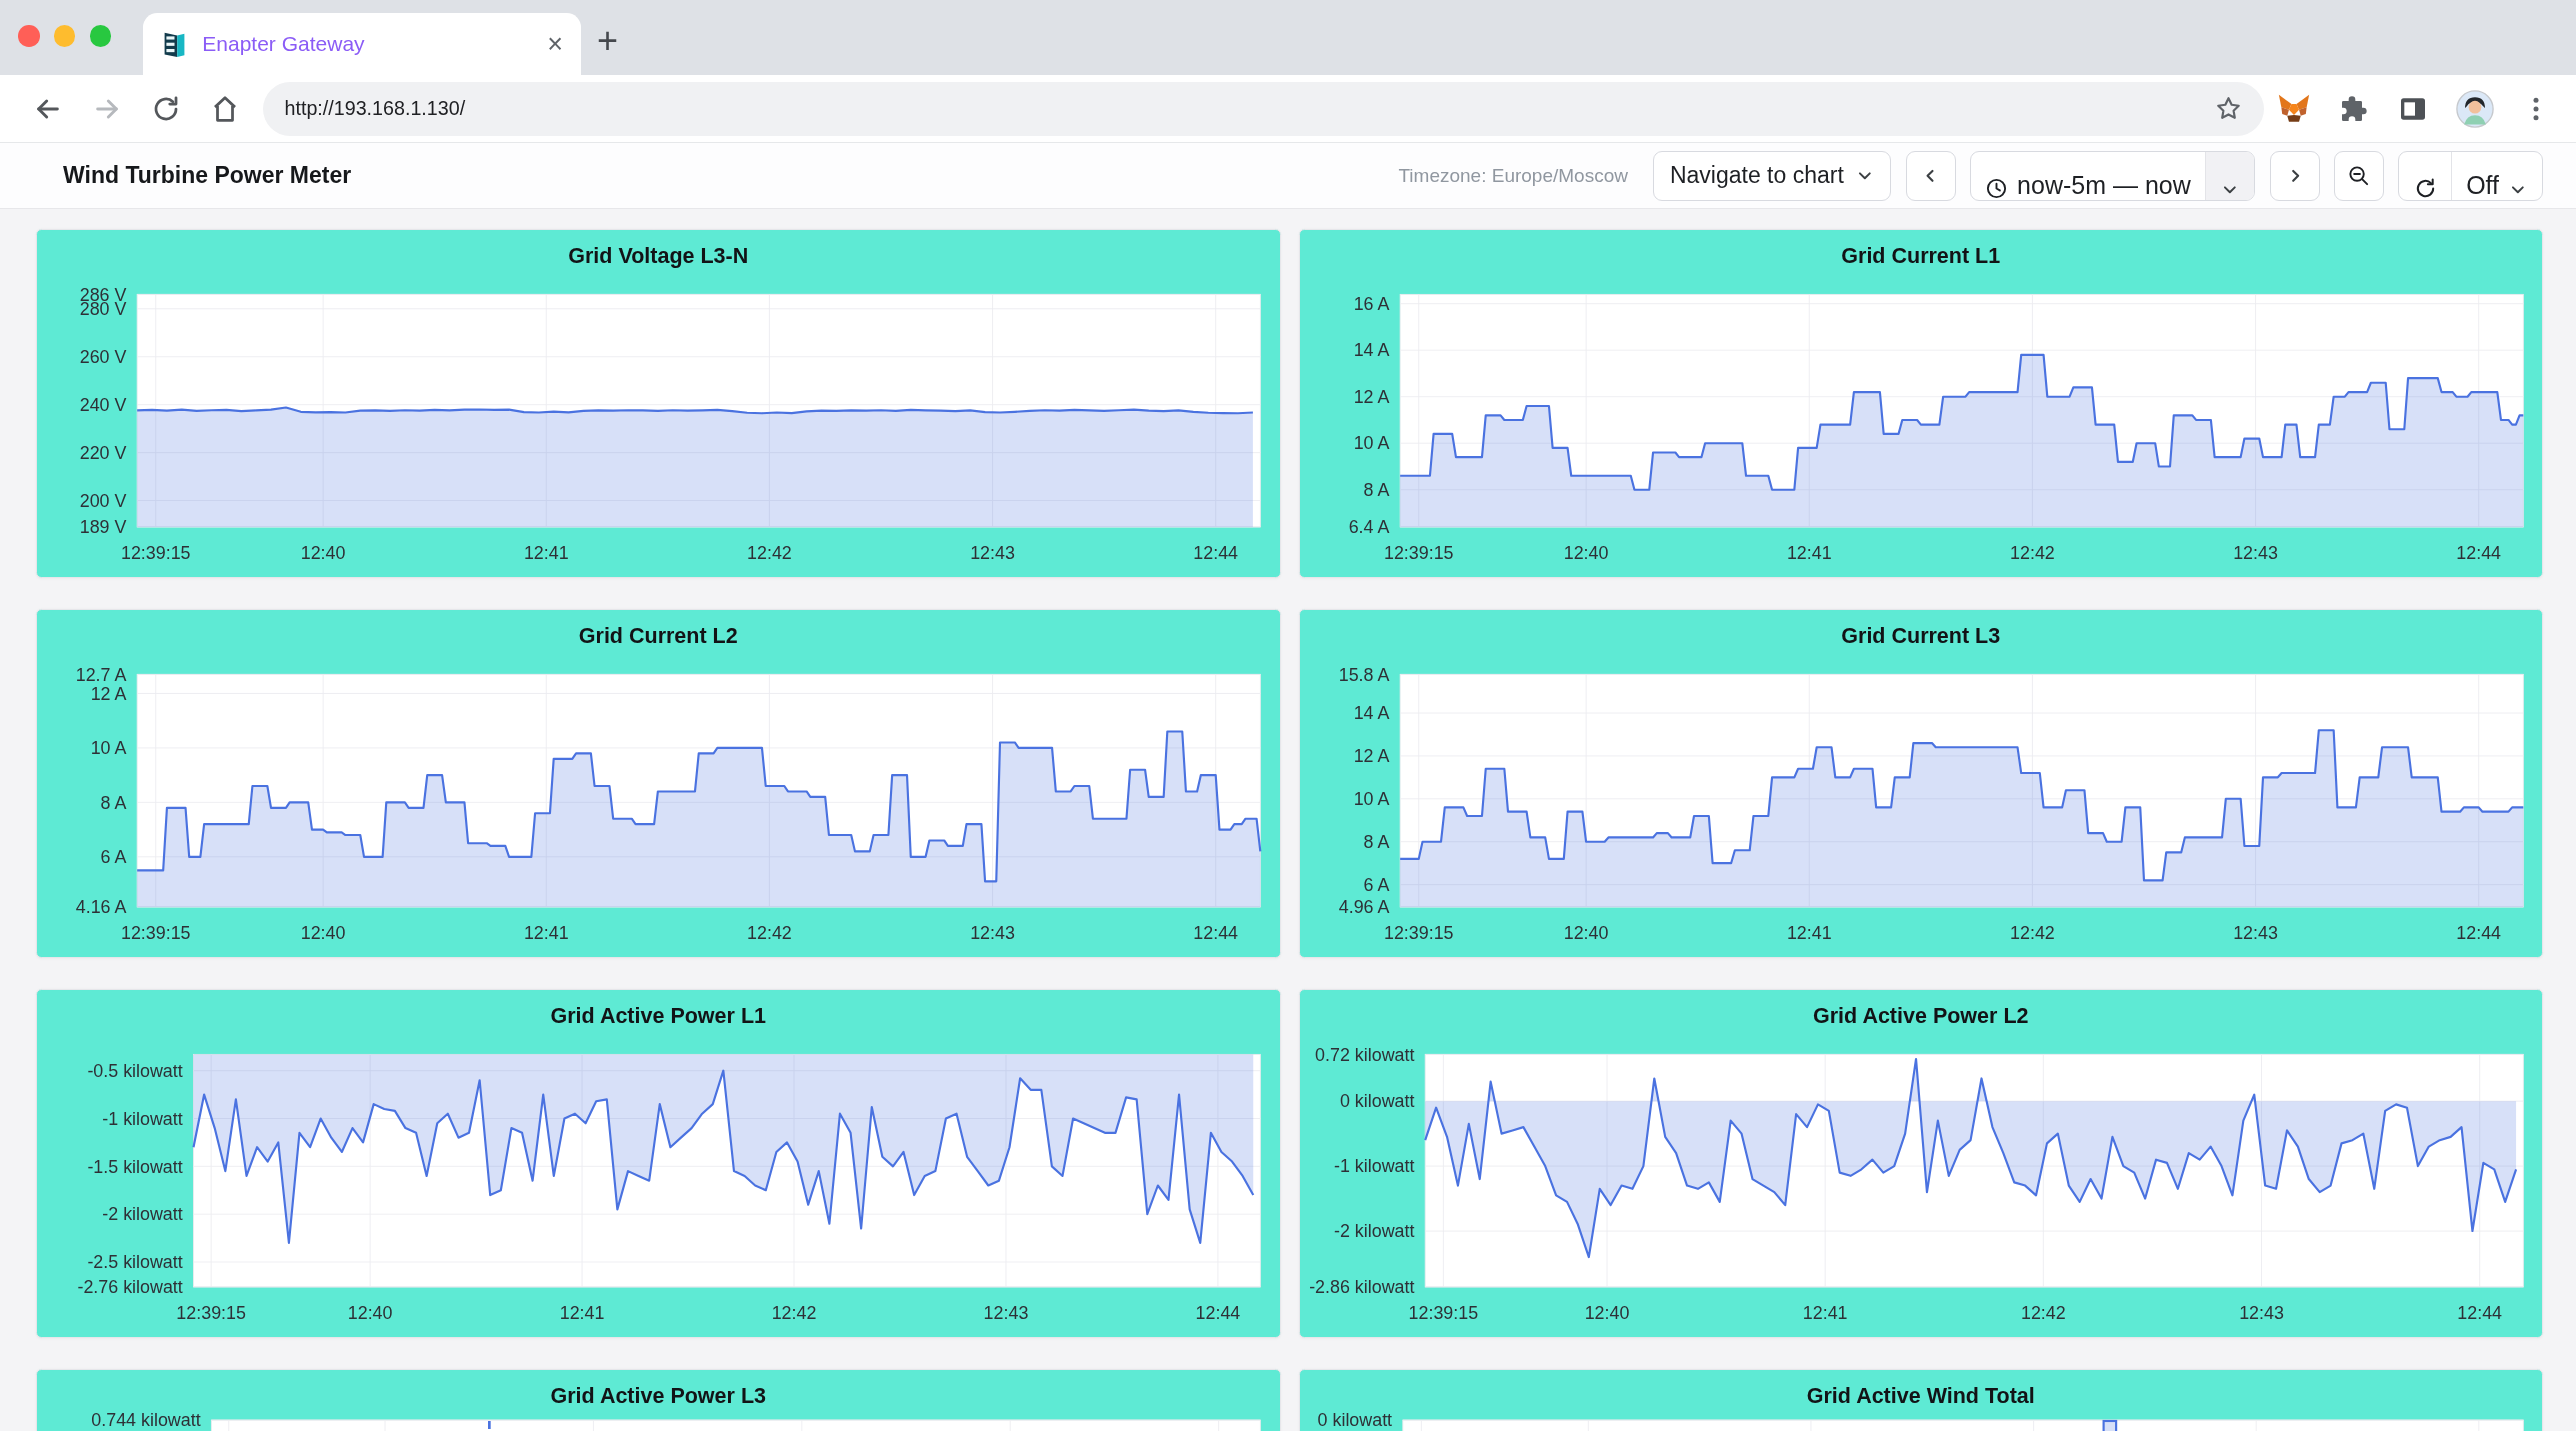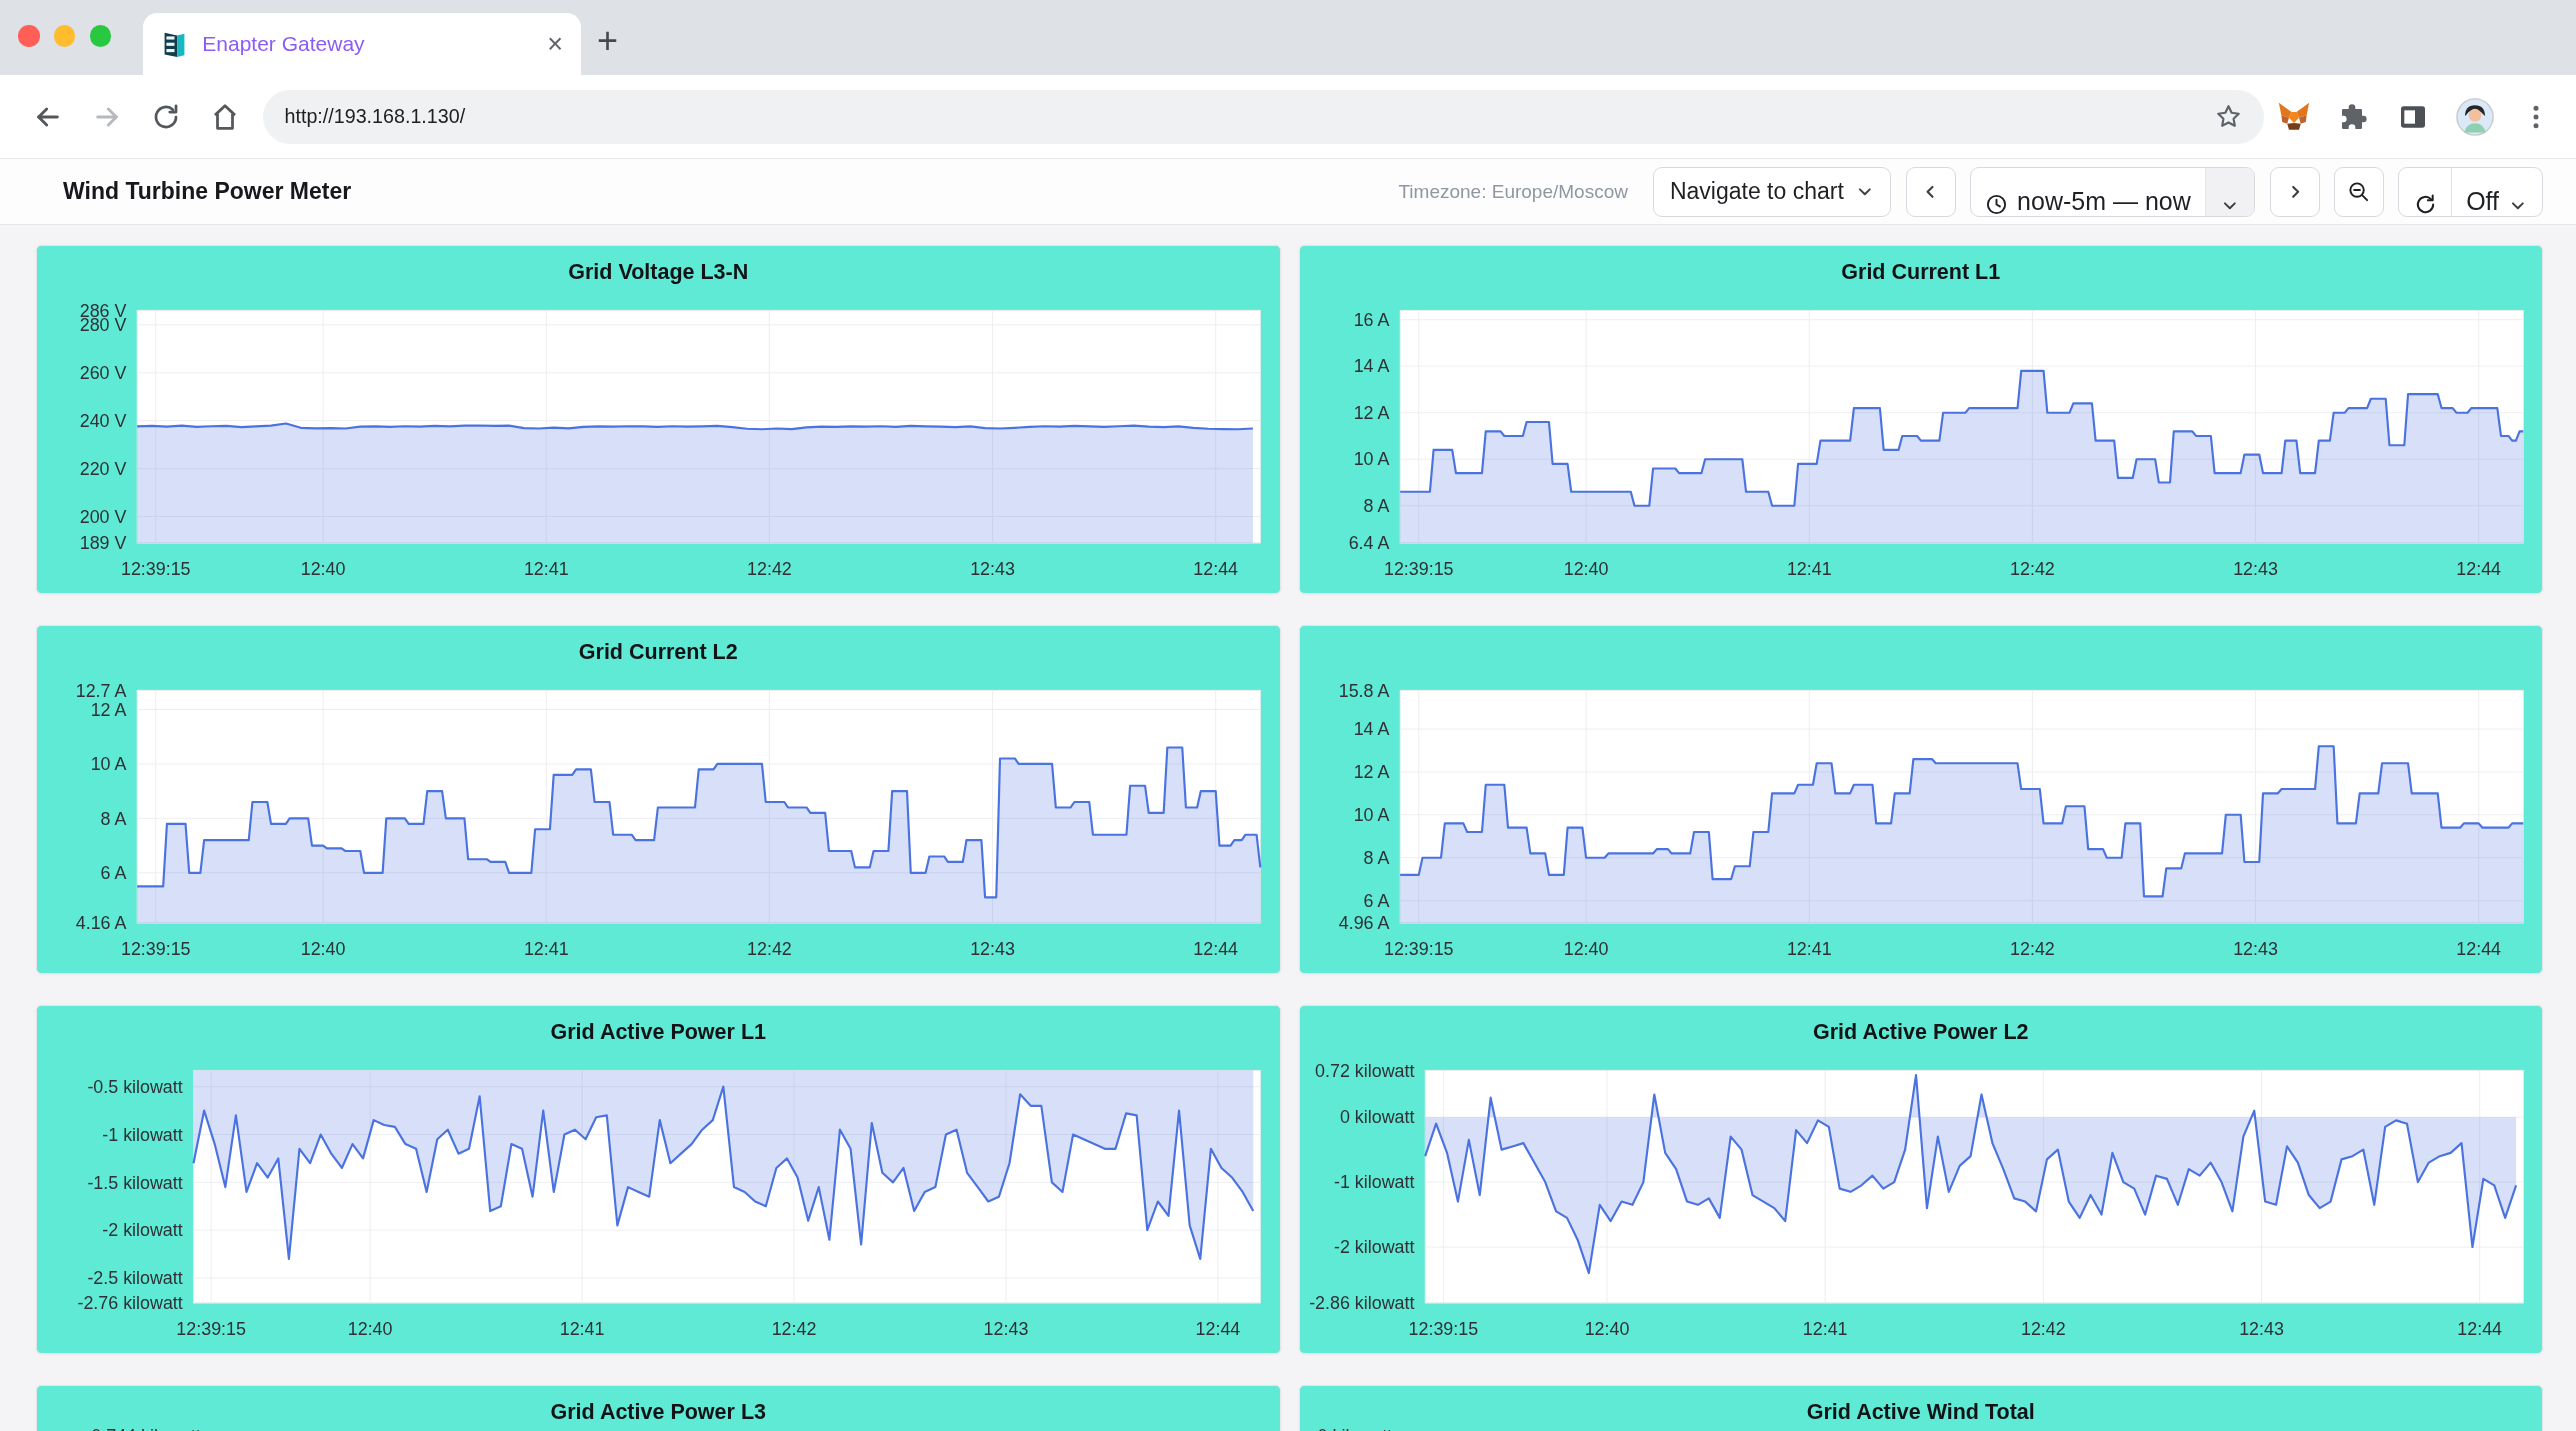--- a/index.html
+++ b/index.html
@@ -10,21 +10,21 @@
   .tabstrip { height:75px; background:#dee1e6; position:relative; }
   .traffic { position:absolute; top:25px; left:18px; display:flex; gap:14.3px; }
   .light { width:21.5px; height:21.5px; border-radius:50%; }
   .tab { position:absolute; left:143px; top:12.5px; width:438px; height:63px;
     background:#fff; border-radius:14.3px 14.3px 0 0; display:flex; align-items:center;
     padding:0 18px; gap:14.3px; }
   .tab-title { font-size:21px; color:#8b5cf6; flex:1; white-space:nowrap; overflow:hidden; }
   .tab-close { font-size:27px; color:#5f6368; cursor:default; }
   .newtab { position:absolute; left:597px; top:23px; font-size:36px; color:#45484d; line-height:36px; }
 
-  .toolbar { height:84px; background:#fff; display:flex; align-items:center; padding:0 18px;
+  .toolbar { height:68px; background:#fff; display:flex; align-items:center; padding:0 18px;
     border-bottom:0.9px solid #e6e8ea; }
   .nav-ic { width:59px; display:flex; justify-content:center; color:#54575b; }
   .nav-ic.disabled { color:#b6b9bd; }
   .omnibox { flex:1; height:54px; background:#f0f1f3; border-radius:27px; margin:0 12.5px 0 9px;
     display:flex; align-items:center; padding:0 21.5px; }
   .url { font-size:19.7px; color:#202124; flex:1; }
   .bar-right { display:flex; align-items:center; gap:27px; padding-right:7.2px; }
 
   
   .appheader { height:66px; background:#fdfdfe; border-bottom:0.9px solid #e7e7ea;
@@ -315,20 +315,21 @@
           <line x1="112" y1="275.98126463700237" x2="1368" y2="275.98126463700237" stroke="#ececf0"></line>
           <text x="100" y="282.98126463700237" text-anchor="end" class="tick">6 A</text>
           <line x1="112" y1="332" x2="1368" y2="332" stroke="#ececf0"></line>
           <text x="100" y="339" text-anchor="end" class="tick">4.16 A</text>
           <path d="M112.0 291.2L141.1 291.2L145.3 221.2L166.1 221.2L170.2 276.0L182.7 276.0L186.9 239.4L236.8 239.4L240.9 196.8L257.6 196.8L261.7 221.2L278.4 221.2L282.5 215.1L303.3 215.1L307.5 245.5L319.9 245.5L324.1 248.6L340.7 248.6L344.9 251.6L361.5 251.6L365.7 276.0L386.5 276.0L390.6 215.1L411.4 215.1L415.6 221.2L432.2 221.2L436.4 184.6L453.0 184.6L457.2 215.1L478.0 215.1L482.1 260.8L502.9 260.8L507.1 263.8L523.7 263.8L527.9 276.0L552.8 276.0L557.0 227.3L573.6 227.3L577.8 166.4L598.6 166.4L602.8 160.3L619.4 160.3L623.5 196.8L640.2 196.8L644.3 233.4L665.1 233.4L669.3 239.4L690.1 239.4L694.3 202.9L735.8 202.9L740.0 160.3L756.6 160.3L760.8 154.2L810.7 154.2L814.9 196.8L835.7 196.8L839.8 202.9L860.6 202.9L864.8 209.0L881.4 209.0L885.6 251.6L910.5 251.6L914.7 269.9L931.3 269.9L935.5 251.6L952.1 251.6L956.3 184.6L972.9 184.6L977.1 276.0L993.7 276.0L997.9 257.7L1014.5 257.7L1018.6 263.8L1035.3 263.8L1039.4 239.4L1056.1 239.4L1060.2 303.4L1072.7 303.4L1076.9 148.1L1093.5 148.1L1097.7 154.2L1135.1 154.2L1139.3 202.9L1155.9 202.9L1160.1 196.8L1176.7 196.8L1180.8 233.4L1218.3 233.4L1222.4 178.6L1239.1 178.6L1243.2 209.0L1259.9 209.0L1264.0 135.9L1280.7 135.9L1284.8 202.9L1297.3 202.9L1301.5 184.6L1318.1 184.6L1322.3 245.5L1334.7 245.5L1338.9 239.4L1347.2 239.4L1351.4 233.4L1363.8 233.4L1368.0 269.9L1368.0 332L112.0 332Z" fill="rgba(74,114,224,0.22)" stroke="none"></path>
           <path d="M112.0 291.2L141.1 291.2L145.3 221.2L166.1 221.2L170.2 276.0L182.7 276.0L186.9 239.4L236.8 239.4L240.9 196.8L257.6 196.8L261.7 221.2L278.4 221.2L282.5 215.1L303.3 215.1L307.5 245.5L319.9 245.5L324.1 248.6L340.7 248.6L344.9 251.6L361.5 251.6L365.7 276.0L386.5 276.0L390.6 215.1L411.4 215.1L415.6 221.2L432.2 221.2L436.4 184.6L453.0 184.6L457.2 215.1L478.0 215.1L482.1 260.8L502.9 260.8L507.1 263.8L523.7 263.8L527.9 276.0L552.8 276.0L557.0 227.3L573.6 227.3L577.8 166.4L598.6 166.4L602.8 160.3L619.4 160.3L623.5 196.8L640.2 196.8L644.3 233.4L665.1 233.4L669.3 239.4L690.1 239.4L694.3 202.9L735.8 202.9L740.0 160.3L756.6 160.3L760.8 154.2L810.7 154.2L814.9 196.8L835.7 196.8L839.8 202.9L860.6 202.9L864.8 209.0L881.4 209.0L885.6 251.6L910.5 251.6L914.7 269.9L931.3 269.9L935.5 251.6L952.1 251.6L956.3 184.6L972.9 184.6L977.1 276.0L993.7 276.0L997.9 257.7L1014.5 257.7L1018.6 263.8L1035.3 263.8L1039.4 239.4L1056.1 239.4L1060.2 303.4L1072.7 303.4L1076.9 148.1L1093.5 148.1L1097.7 154.2L1135.1 154.2L1139.3 202.9L1155.9 202.9L1160.1 196.8L1176.7 196.8L1180.8 233.4L1218.3 233.4L1222.4 178.6L1239.1 178.6L1243.2 209.0L1259.9 209.0L1264.0 135.9L1280.7 135.9L1284.8 202.9L1297.3 202.9L1301.5 184.6L1318.1 184.6L1322.3 245.5L1334.7 245.5L1338.9 239.4L1347.2 239.4L1351.4 233.4L1363.8 233.4L1368.0 269.9" fill="none" stroke="#4a72e0" stroke-width="2.4" stroke-linejoin="round"></path>
         </svg>
       </div>
   </div>
   <div class="card">
+    <div class="card-title">Grid Current L3</div>
     <div class="plot">
         <svg width="1243" height="347" viewBox="0 0 1390 388">
           <rect x="112" y="72" width="1256" height="260" fill="#fff" stroke="#ebebee" stroke-width="1"></rect>
           <line x1="132.79470198675497" y1="72" x2="132.79470198675497" y2="332" stroke="#ececf0"></line>
           <text x="132.79470198675497" y="368" text-anchor="middle" class="tick">12:39:15</text>
           <line x1="319.94701986754967" y1="72" x2="319.94701986754967" y2="332" stroke="#ececf0"></line>
           <text x="319.94701986754967" y="368" text-anchor="middle" class="tick">12:40</text>
           <line x1="569.4834437086092" y1="72" x2="569.4834437086092" y2="332" stroke="#ececf0"></line>
           <text x="569.4834437086092" y="368" text-anchor="middle" class="tick">12:41</text>
           <line x1="819.0198675496689" y1="72" x2="819.0198675496689" y2="332" stroke="#ececf0"></line>

